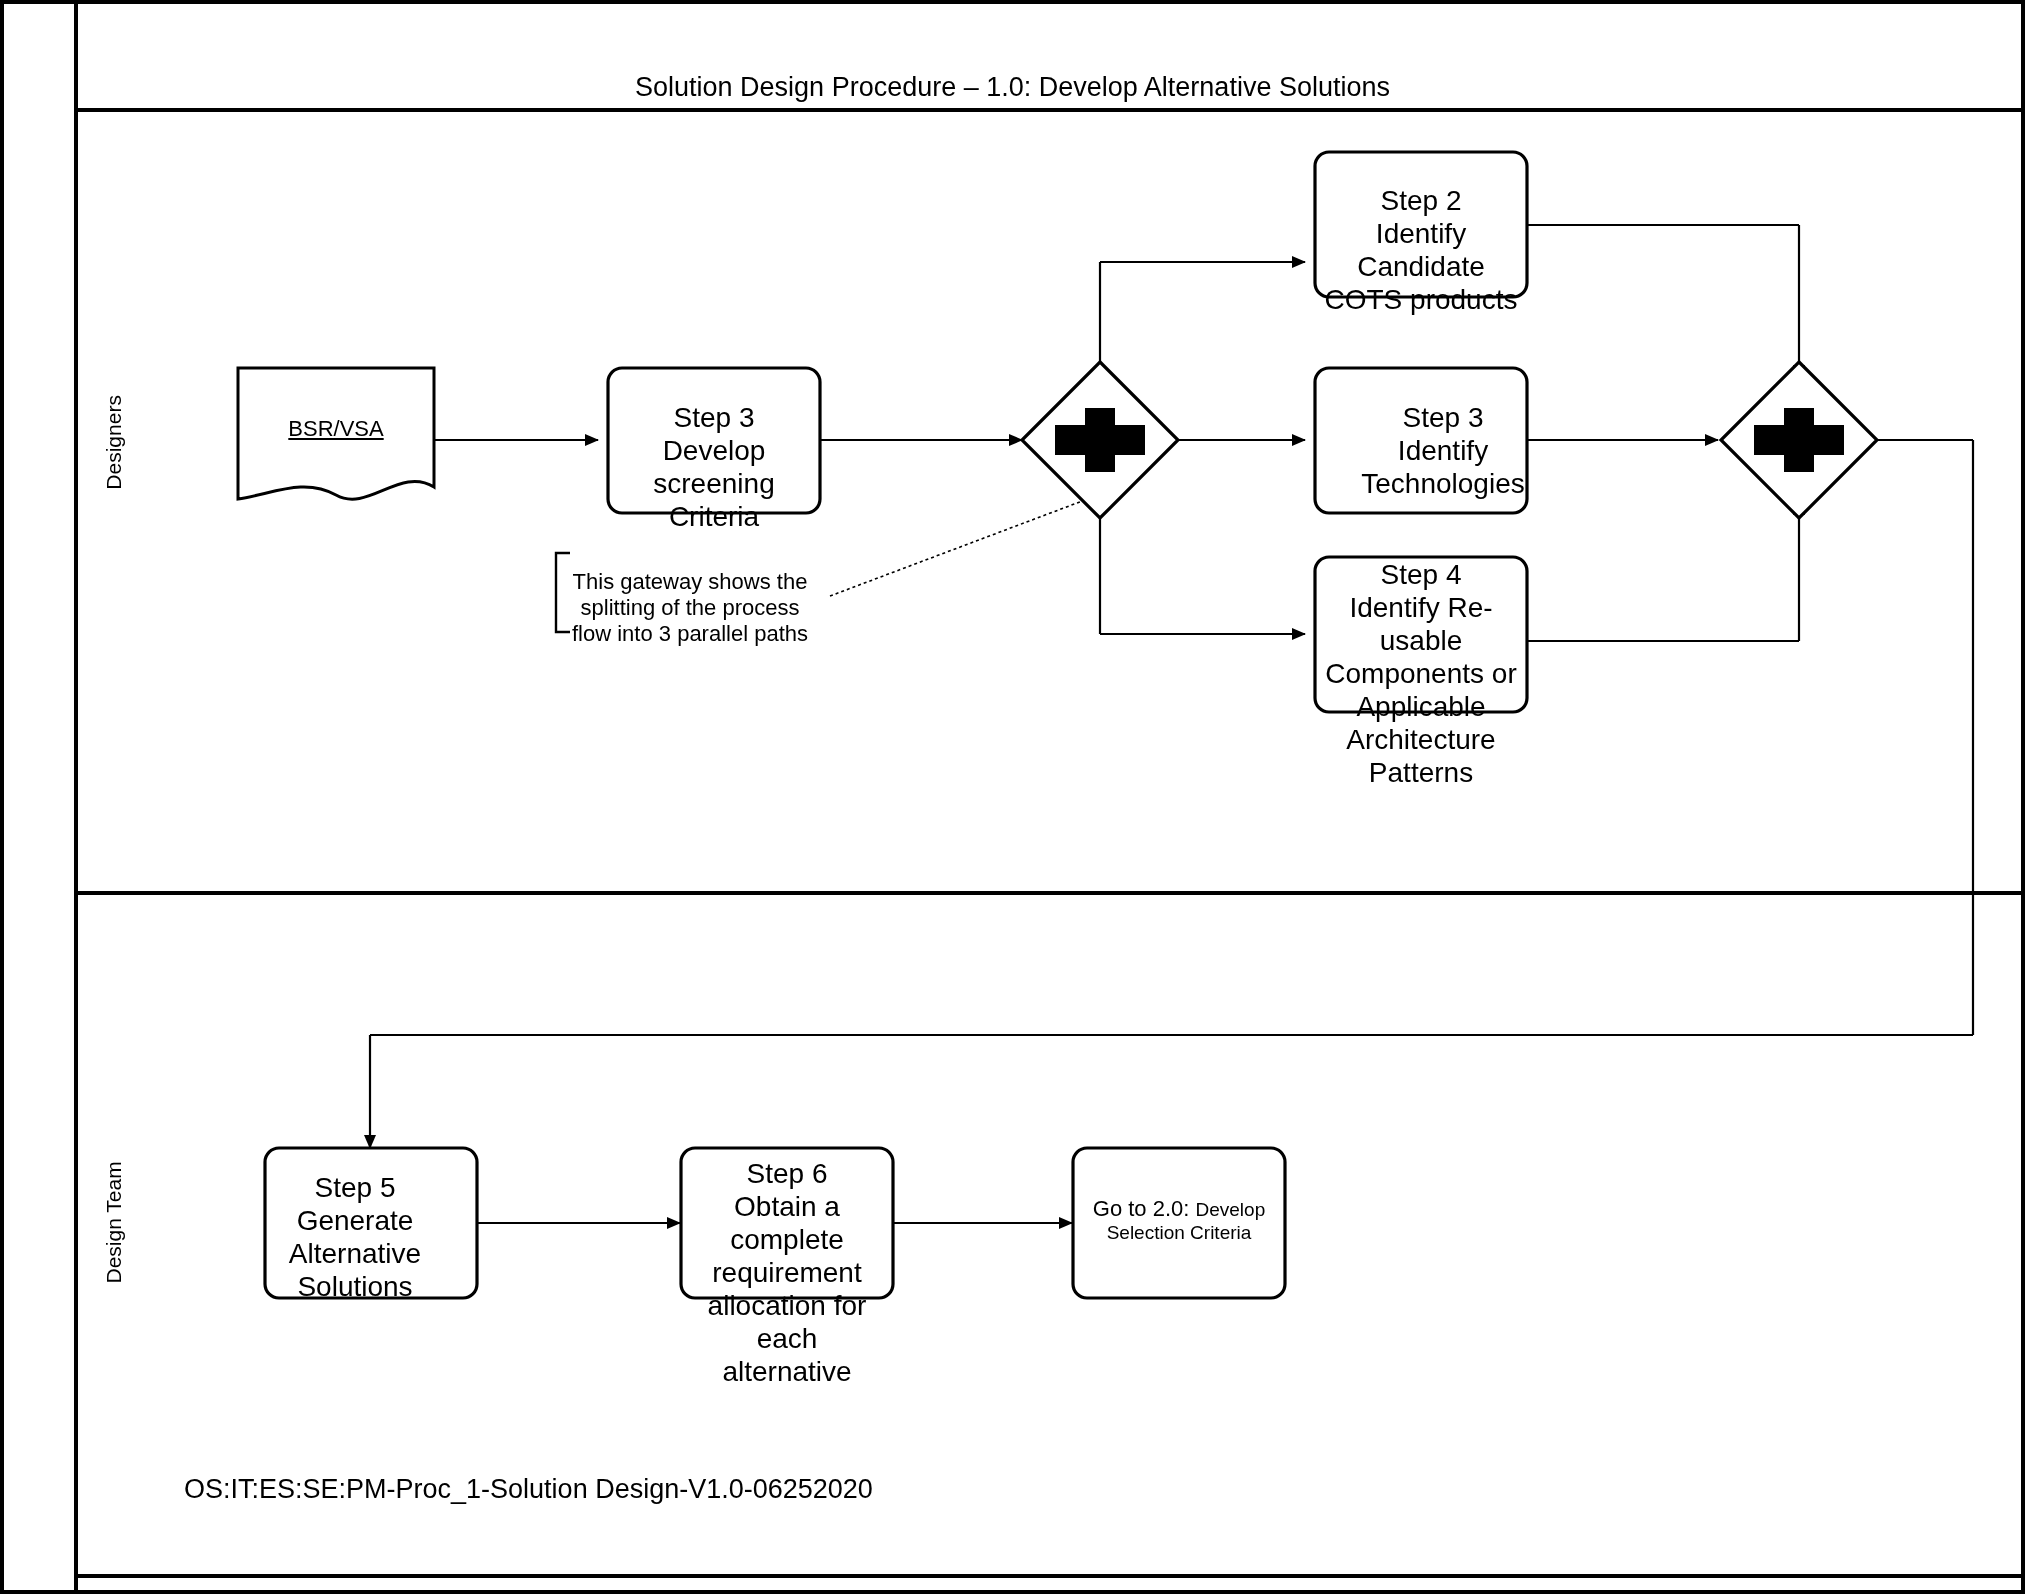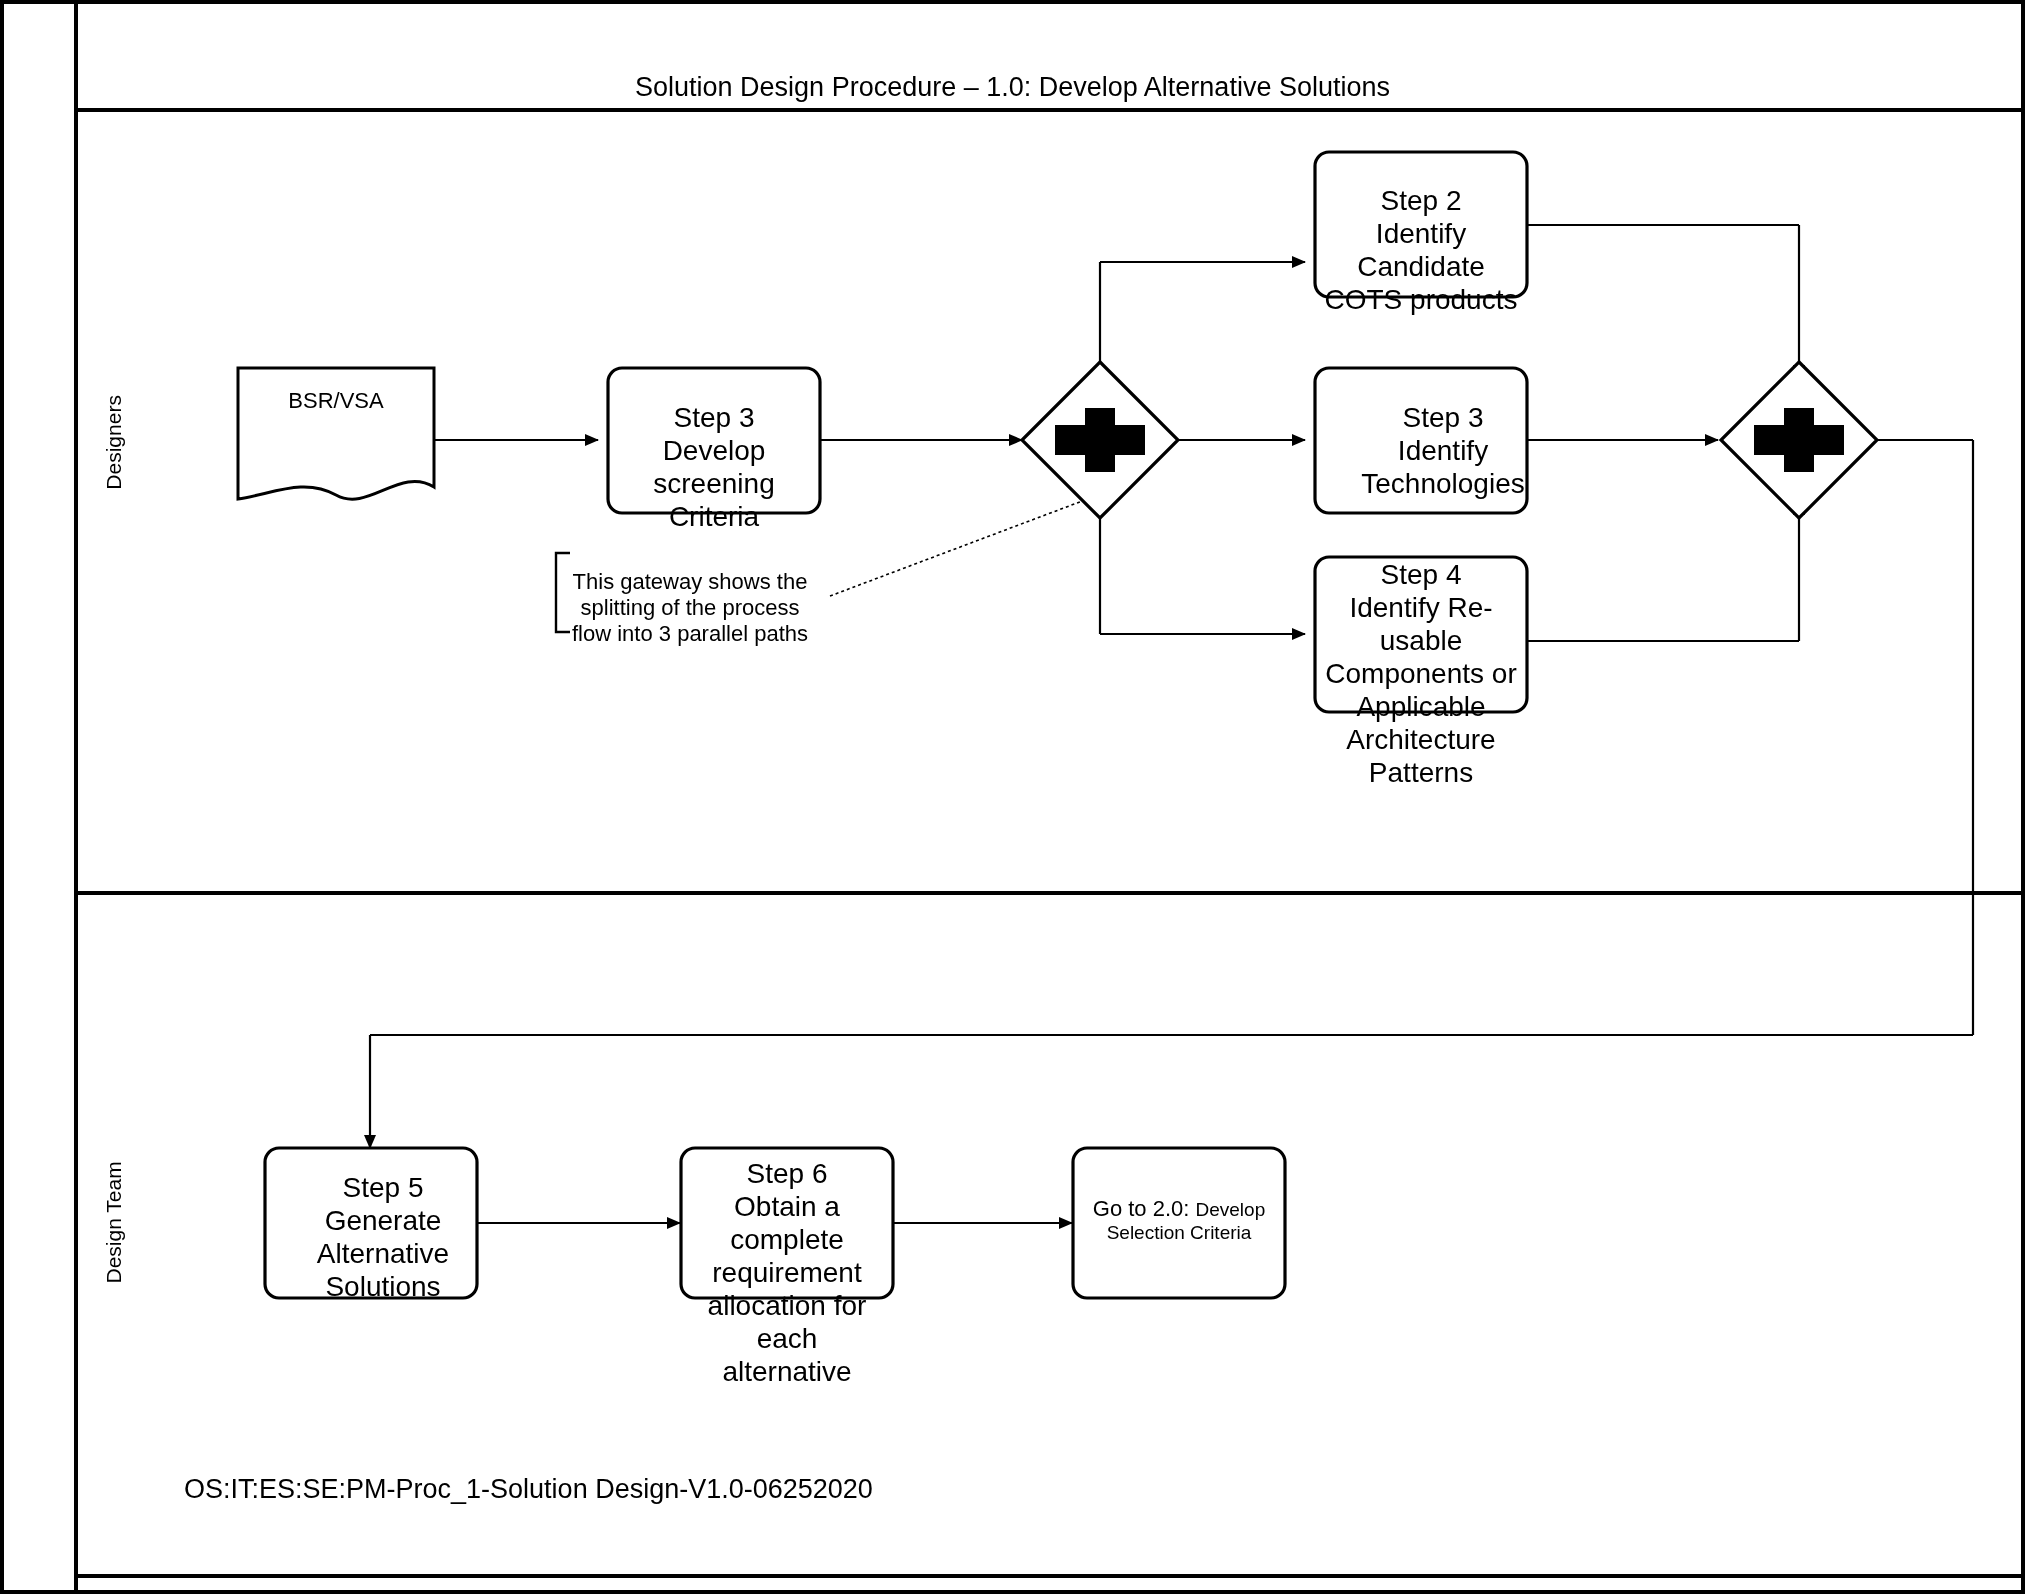--- a/index.html
+++ b/index.html
@@ -99,21 +99,21 @@
       <path d="M570,553 L556,553 L556,632 L570,632"></path>
     </g>
   </svg>
 
   <div class="lbl title-text" style="left:0;top:72px;width:2025px;">Solution Design Procedure – 1.0: Develop Alternative Solutions</div>
 
   <div class="lbl lane-label" style="left:54px;top:430px;width:120px;transform:rotate(-90deg);">Designers</div>
 
   <div class="lbl lane-label" style="left:48px;top:1210px;width:132px;transform:rotate(-90deg);">Design Team</div>
 
-  <div class="lbl doc-text" style="left:238px;top:388px;width:196px;">BSR/VSA</div>
+  <div class="lbl doc-text" style="left:238px;top:416px;width:196px;text-decoration:underline;">BSR/VSA</div>
 
   <div class="lbl task-text" style="left:608px;top:401px;width:212px;">
     <div>Step 3</div>
     <div>Develop screening</div>
     <div>Criteria</div>
   </div>
 
   <div class="lbl task-text" style="left:1315px;top:184px;width:212px;">
     <div>Step 2</div>
     <div>Identify Candidate</div>
@@ -128,21 +128,21 @@
 
   <div class="lbl task-text" style="left:1310px;top:558px;width:222px;">
     <div>Step 4</div>
     <div>Identify Re-usable</div>
     <div>Components or</div>
     <div>Applicable</div>
     <div>Architecture</div>
     <div>Patterns</div>
   </div>
 
-  <div class="lbl task-text" style="left:273px;top:1171px;width:176px;padding-left:22px;">
+  <div class="lbl task-text" style="left:267px;top:1171px;width:176px;">
     <div>Step 5</div>
     <div>Generate</div>
     <div>Alternative</div>
     <div>Solutions</div>
   </div>
 
   <div class="lbl task-text" style="left:676px;top:1157px;width:222px;">
     <div>Step 6</div>
     <div>Obtain a complete</div>
     <div>requirement</div>

